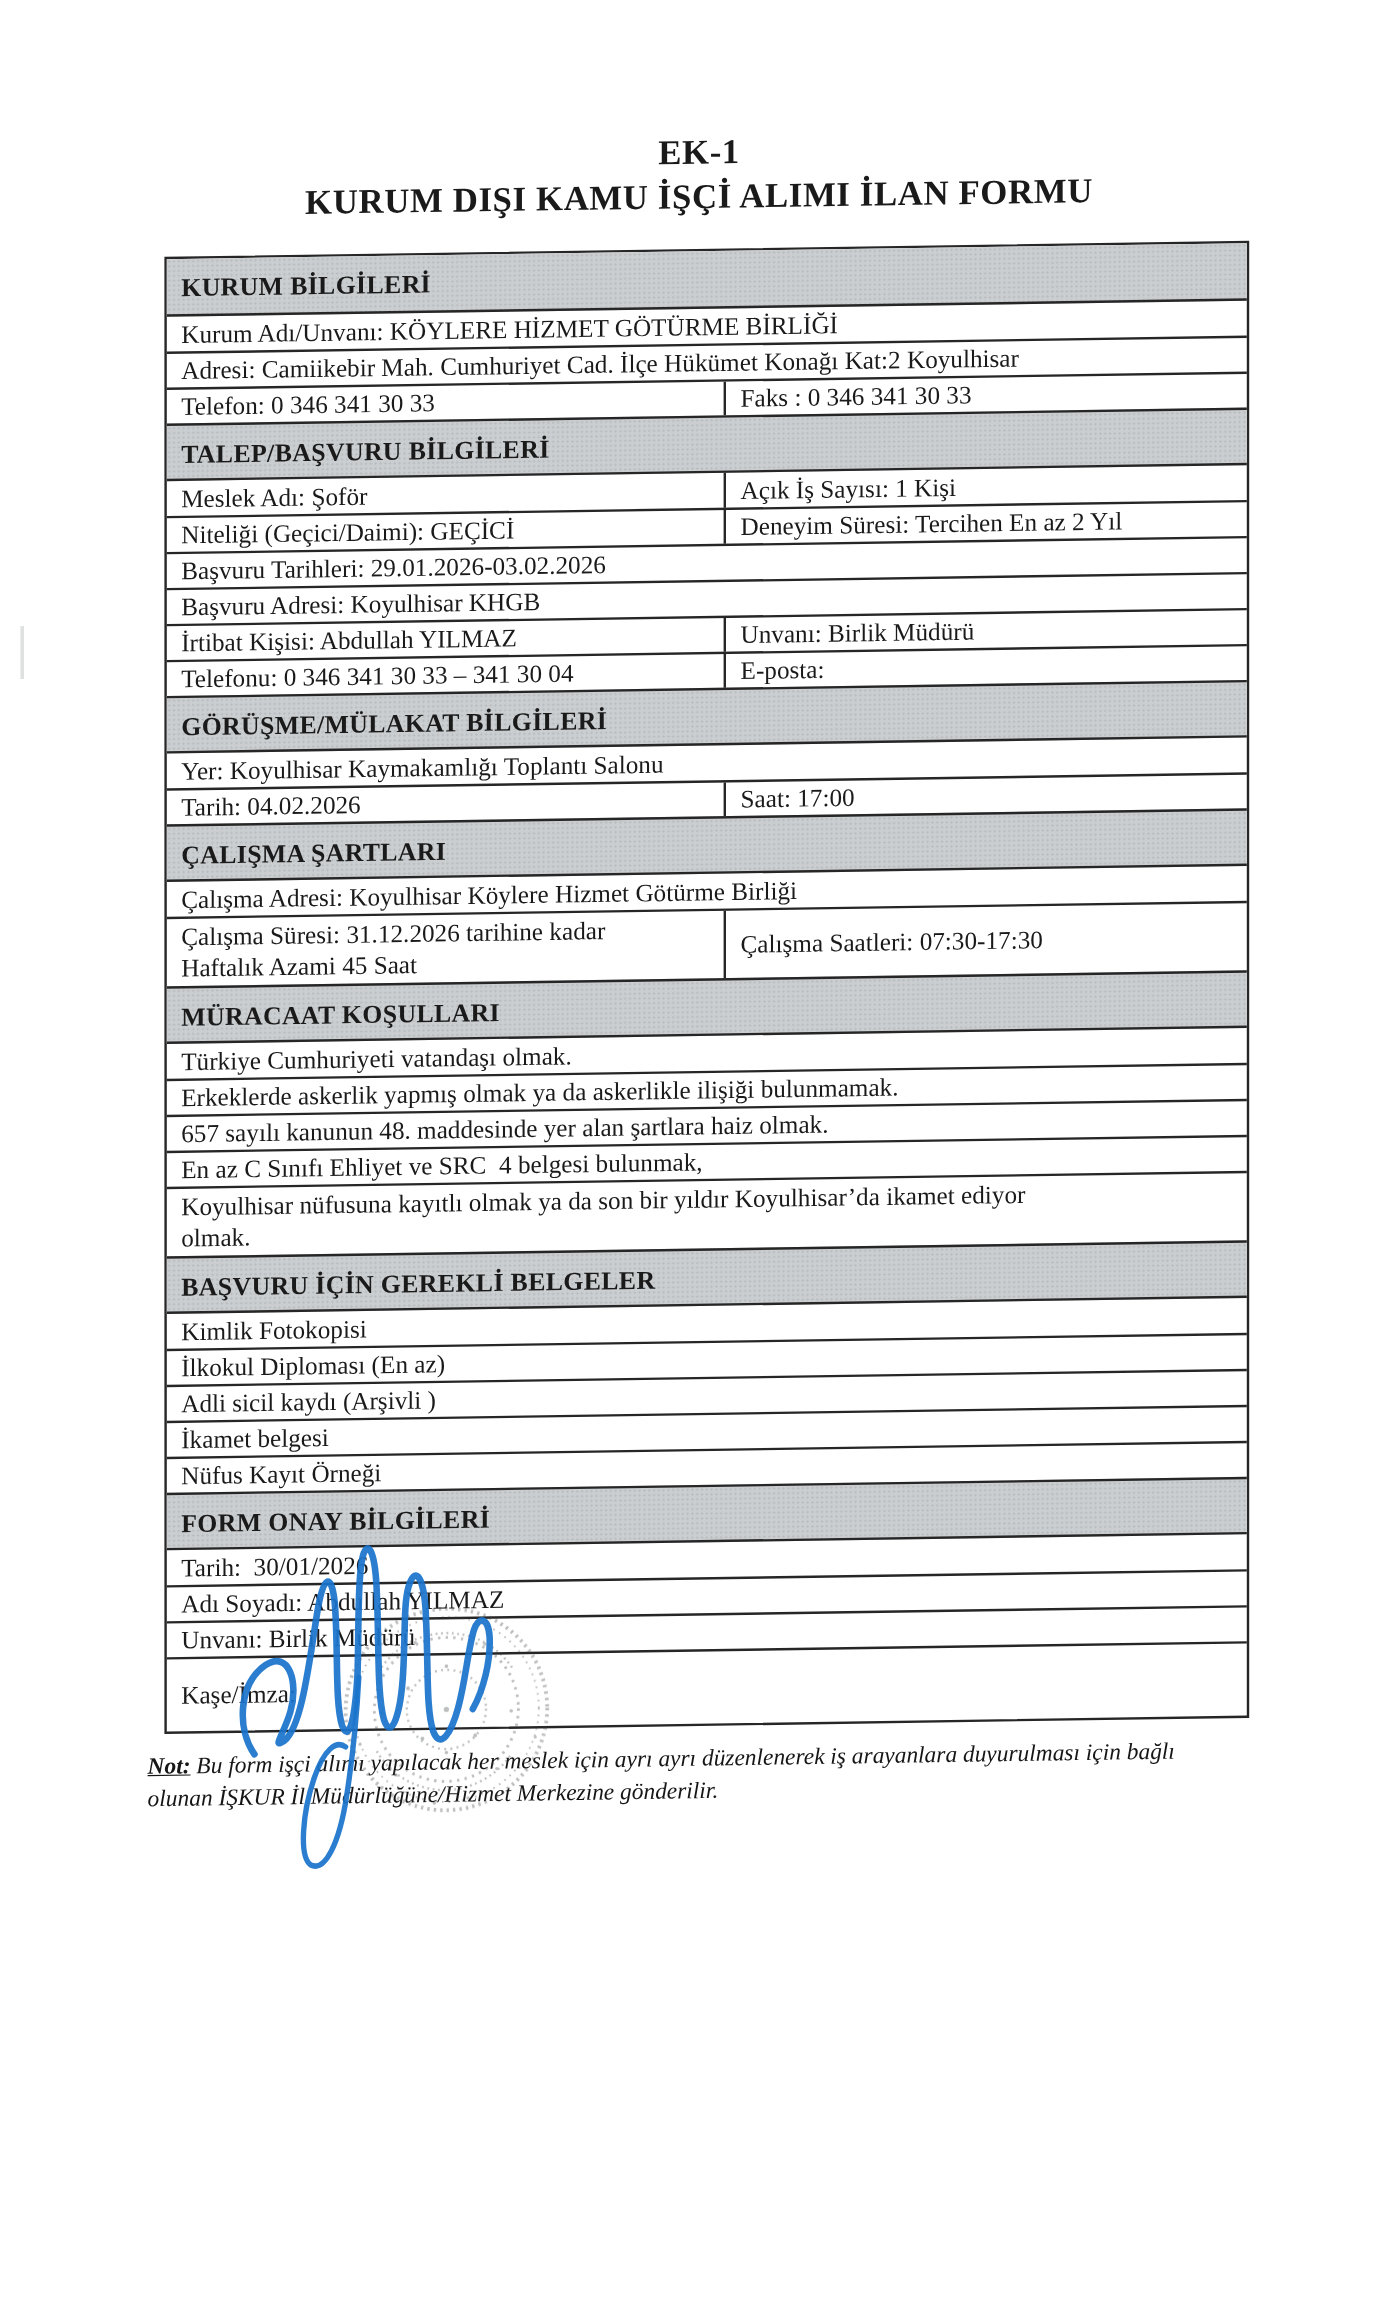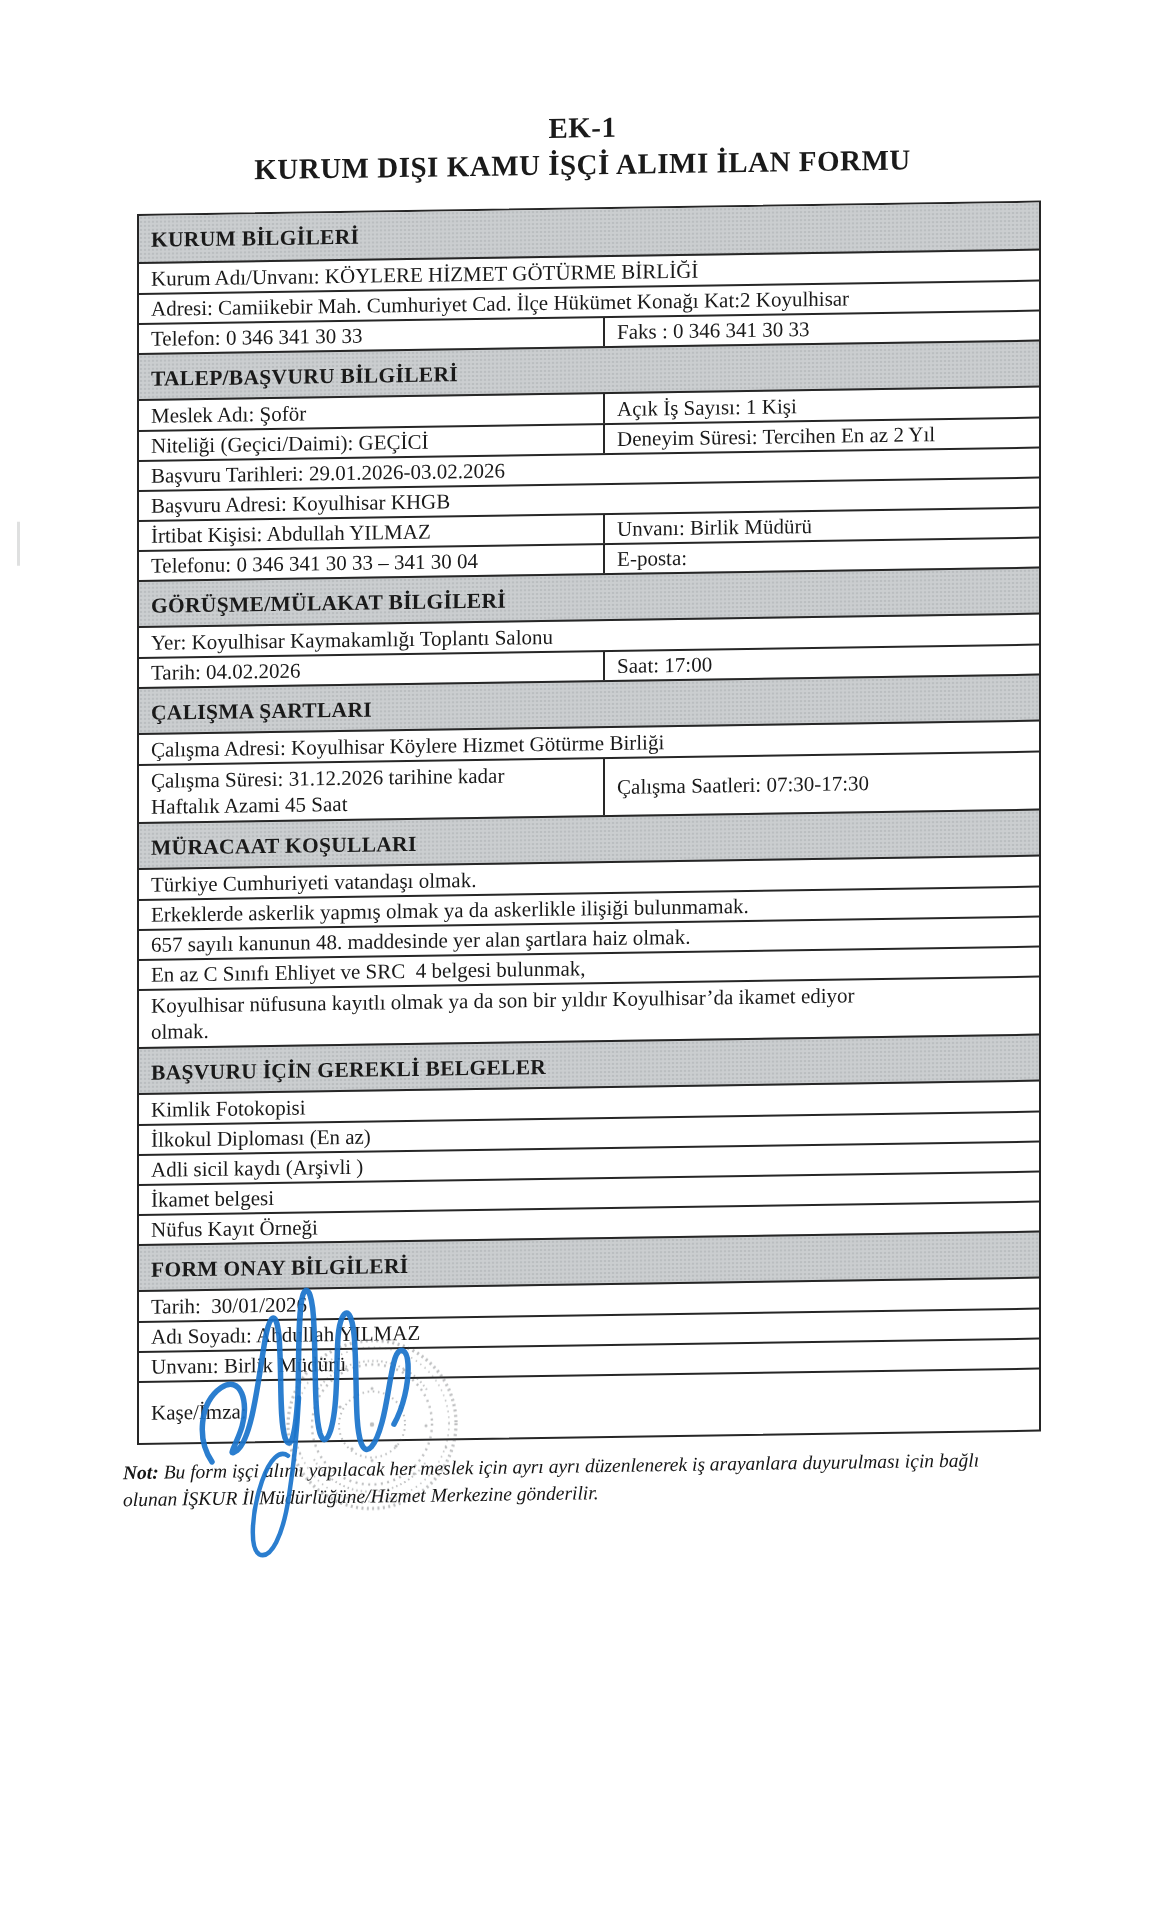--- a/index.html
+++ b/index.html
@@ -47,21 +47,21 @@
     padding:1px 12px;white-space:pre-wrap;line-height:26px;
   }
   .cell.c0.split{flex:0 0 48.9%;max-width:48.9%;}
   .cell.c1{border-left:2px solid var(--border,#262626);}
 
   .note{
     width:925px;margin:14px 0 0 123px;
     font-style:italic;font-size:19.5px;line-height:27px;
     white-space:pre-line;color:#161616;
   }
-  .note-label{font-weight:bold;}
+  .note-label{font-weight:bold;text-decoration:underline;}
 
   .overlay{position:absolute;left:0;top:0;width:1165px;height:1920px;pointer-events:none;}
   .sig{fill:none;stroke:var(--sig,#1b74cb);stroke-linecap:round;stroke-linejoin:round;opacity:.93;}
   .sig.w1{stroke-width:5.5px;}
   .sig.w2{stroke-width:4.5px;}
   .stamp{stroke:var(--stamp,#3f4346);fill:none;}
   .stamp-dot{fill:var(--stamp,#3f4346);stroke:none;}
 
   .scan-artifact{position:absolute;background:#c9cbcc;opacity:.6;}
 </style>

